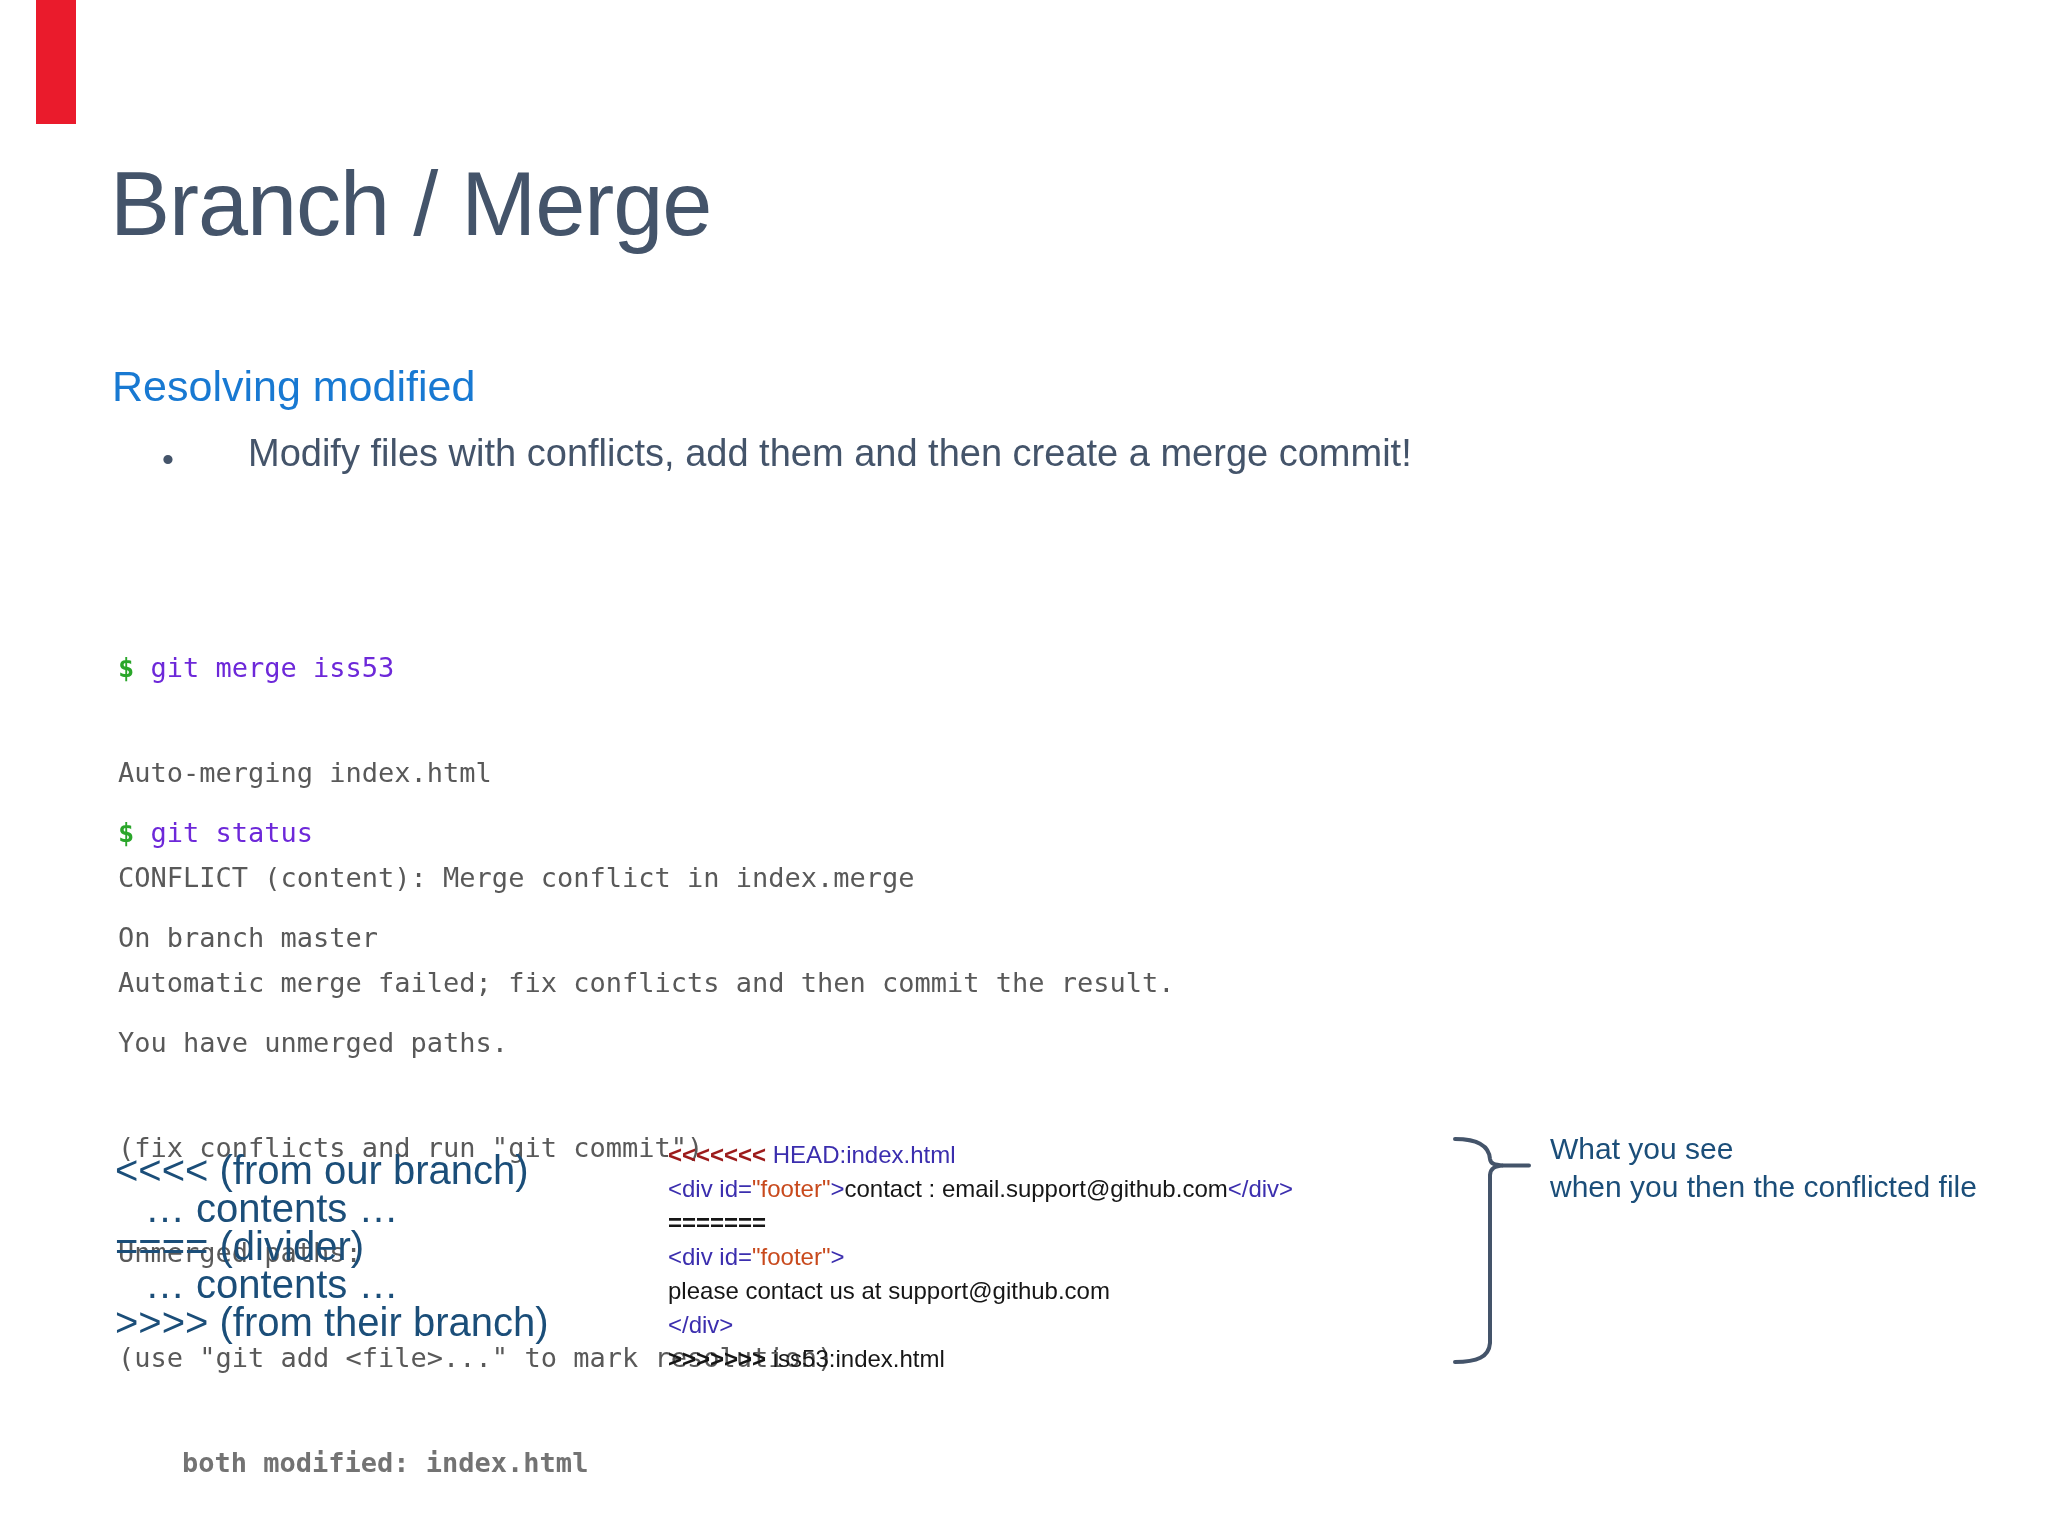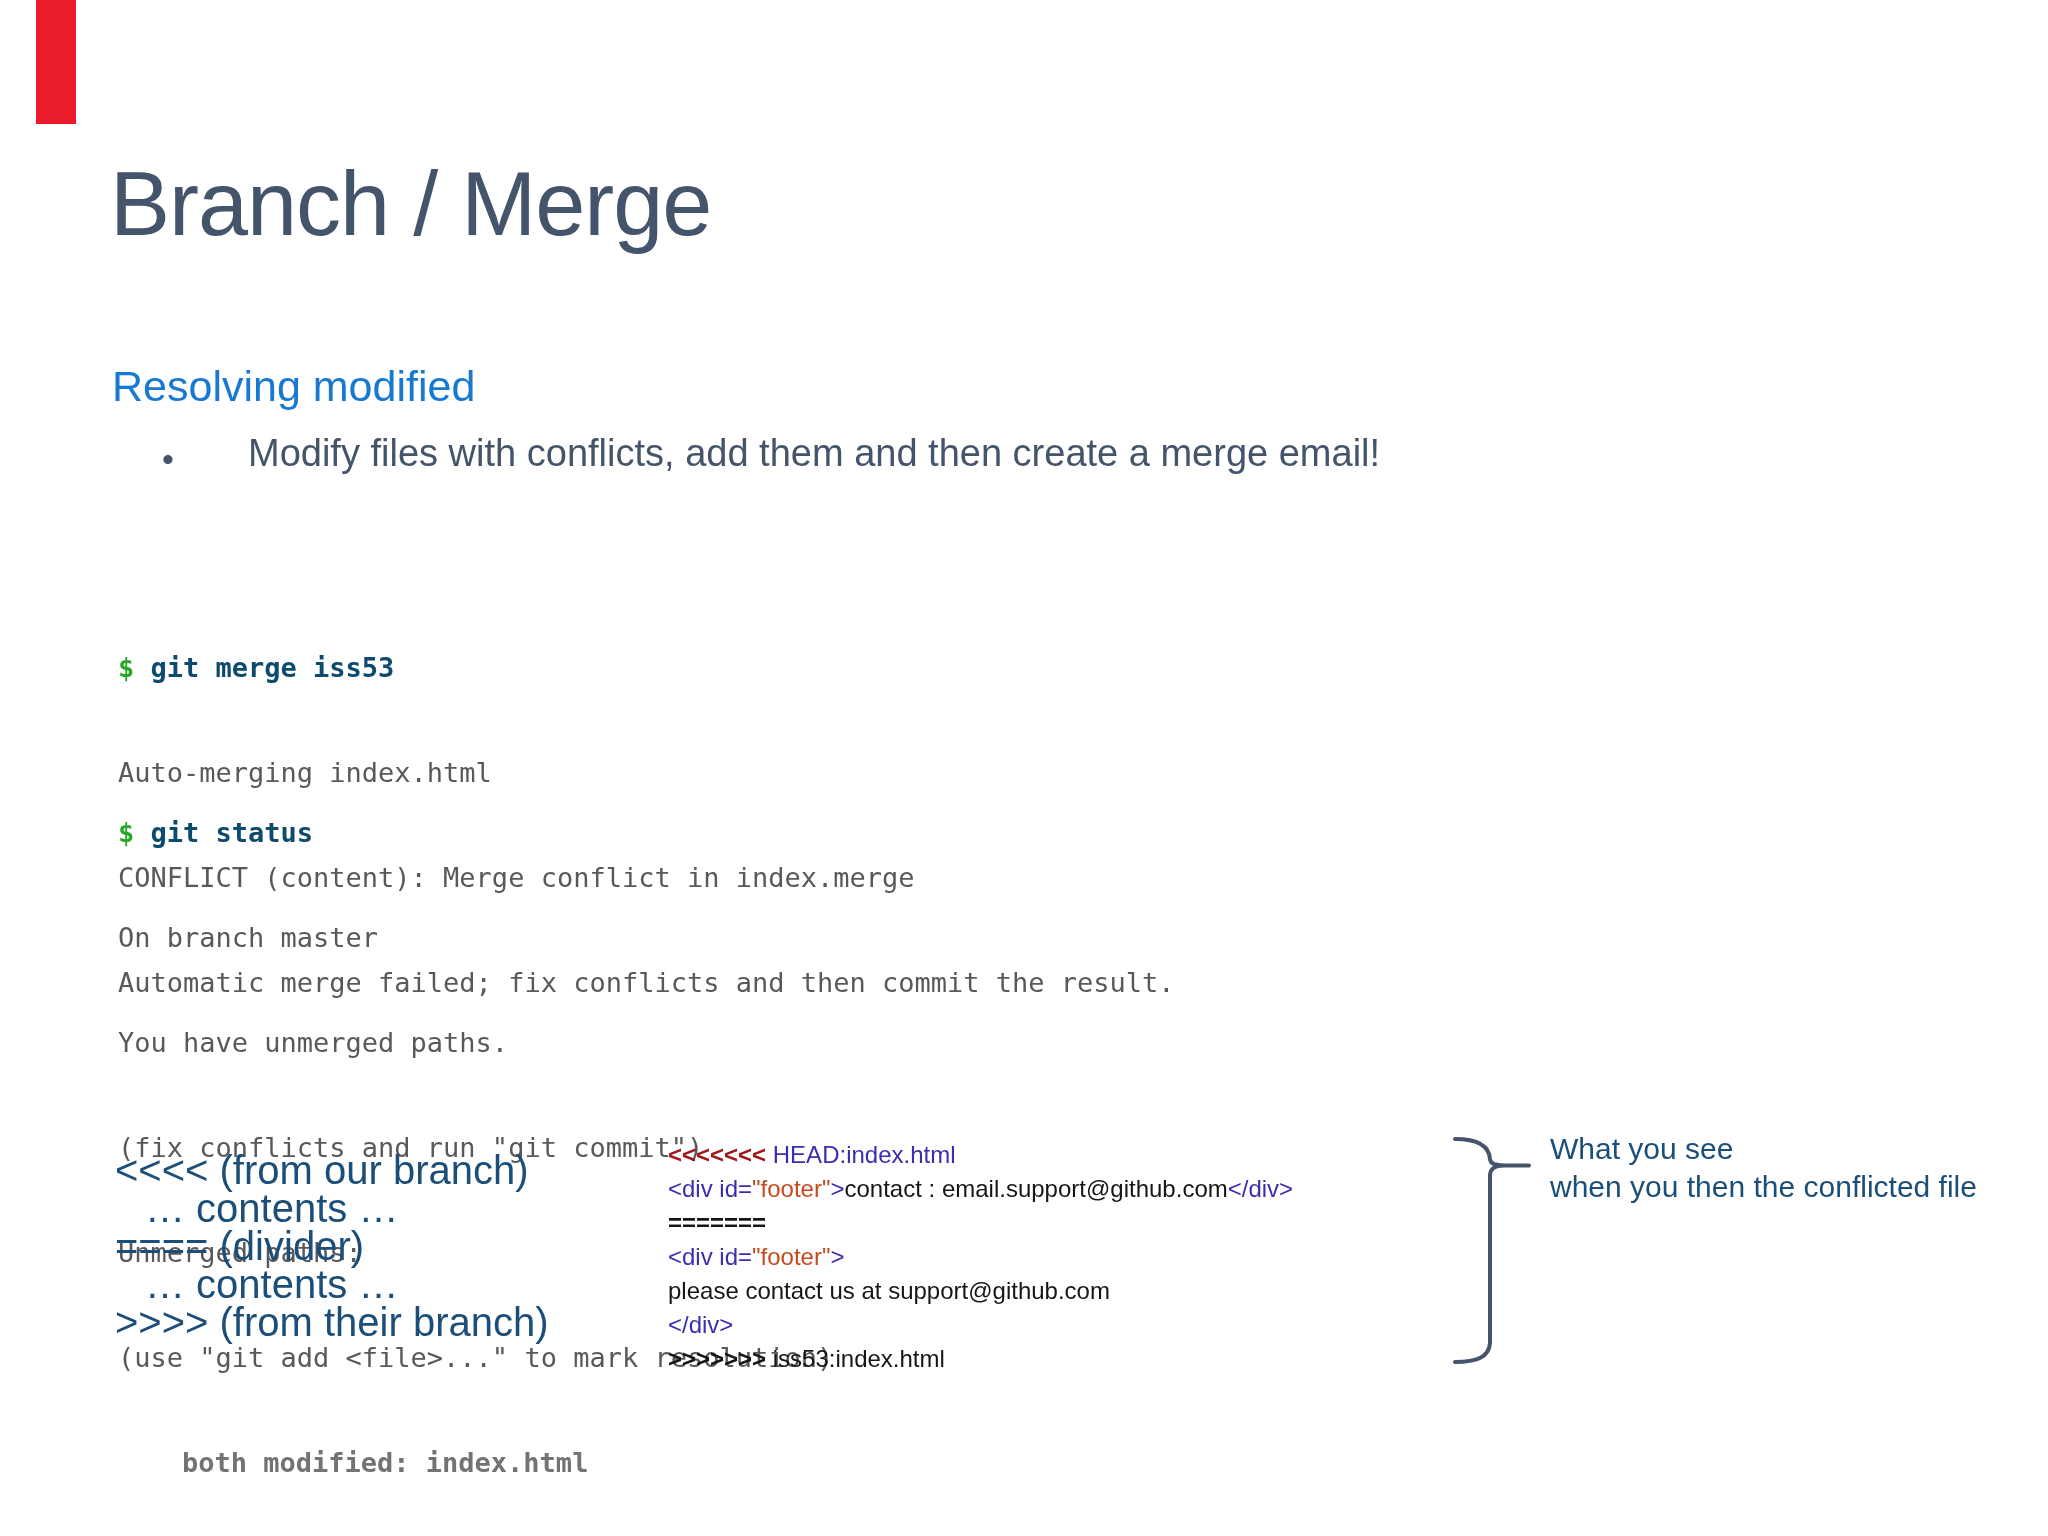--- a/index.html
+++ b/index.html
@@ -15,21 +15,21 @@
   
   .heading{left:112px;top:362px;font-size:43px;color:#1879d2;}
   
   .bullet-dot{left:162px;top:440px;font-size:34px;color:#44546a;}
   .bullet-text{left:248px;top:432px;font-size:38px;color:#44546a;}
   
   .terminal{font-family:"DejaVu Sans Mono",monospace;font-size:27px;line-height:35px;white-space:pre;}
   .term1{left:118px;top:580px;}
   .term2{left:118px;top:745px;}
   .prompt{color:#2aa62a;font-weight:700;}
-  .cmd{color:#0c4a6e;font-weight:700;}
+  .cmd{color:#6d28d9;font-weight:400;}
   .out{color:#595959;}
   .hl{color:#737373;font-weight:700;padding-left:64px;}
   
   .legend{left:115px;top:1142px;font-size:40px;line-height:38px;color:#1b4e79;margin-top:9px;}
   .legend .ind{padding-left:30px;}
   
   .conflict{left:668px;top:1138px;font-size:24px;line-height:34px;color:#161616;}
   .maroon{color:#9c1b1b;font-weight:700;}
   .indigo{color:#3b2eae;}
   .orange{color:#c8491c;}
@@ -44,21 +44,21 @@
 
 <div class="slide">
 
   <div class="abs marker-bar"></div>
 
   <div class="abs title">Branch / Merge</div>
 
   <div class="abs heading">Resolving modified</div>
 
   <span class="abs bullet-dot">•</span>
-  <div class="abs bullet-text">Modify files with conflicts, add them and then create a merge email!</div>
+  <div class="abs bullet-text">Modify files with conflicts, add them and then create a merge commit!</div>
 
   <div class="abs terminal term1">
     <div class="tline"><span class="prompt">$</span> <span class="cmd">git merge iss53</span></div>
     <div class="out">Auto-merging index.html</div>
     <div class="out">CONFLICT (content): Merge conflict in index.merge</div>
     <div class="out">Automatic merge failed; fix conflicts and then commit the result.</div>
   </div>
 
   <div class="abs terminal term2">
     <div class="tline"><span class="prompt">$</span> <span class="cmd">git status</span></div>

